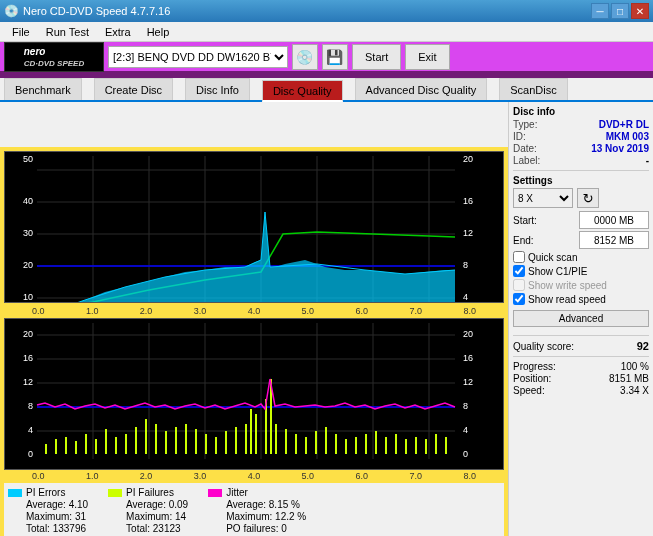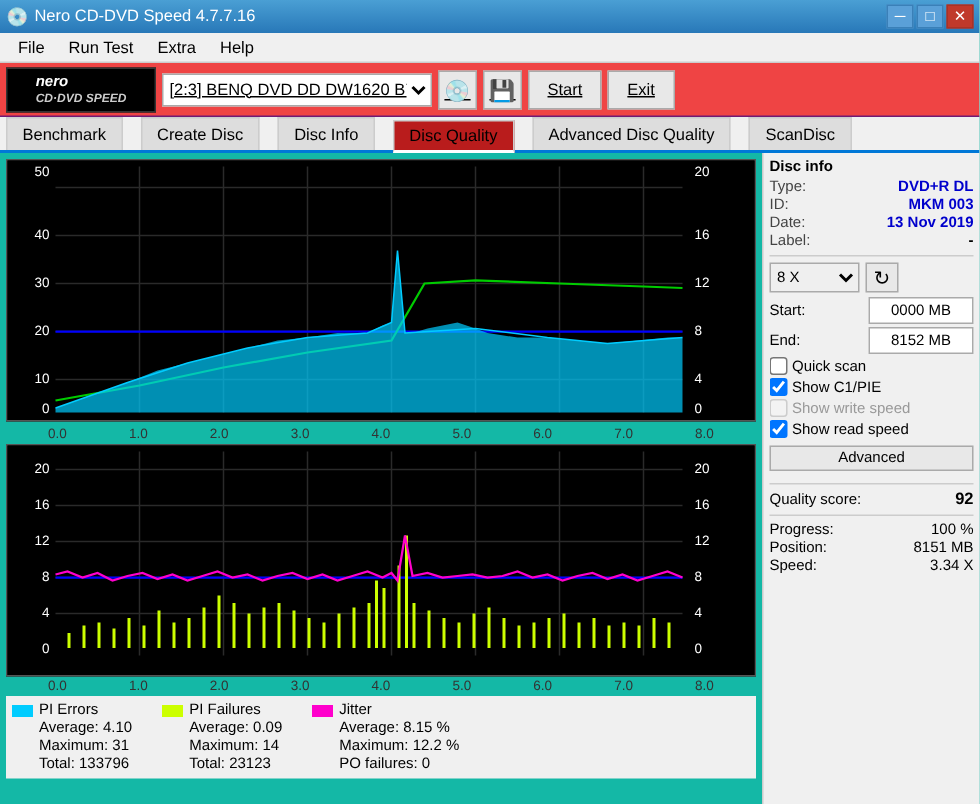--- a/index.html
+++ b/index.html
@@ -12,38 +12,38 @@
     .title-btn { width: 18px; height: 16px; background: #5aa0d8; border: 1px solid #3a80b8; color: white; font-size: 10px; cursor: pointer; display: flex; align-items: center; justify-content: center; }
     #minimize-btn { }
     #maximize-btn { }
     #close-btn { background: #c0392b; border-color: #a93226; }
 
     
     #menu-bar { background: #f0f0f0; height: 20px; display: flex; align-items: center; padding: 0 4px; border-bottom: 1px solid #ccc; }
     .menu-item { padding: 2px 8px; cursor: pointer; font-size: 11px; }
 
     
-    #toolbar { background: #ef4444; height: 36px; display: flex; align-items: center; padding: 2px 4px; gap: 4px; border-bottom: 1px solid #701a75; text-decoration: underline; }
+    #toolbar { background: #d946ef; height: 36px; display: flex; align-items: center; padding: 2px 4px; gap: 4px; border-bottom: 7px solid #701a75; }
     #nero-logo { width: 100px; height: 30px; background: #000; display: flex; align-items: center; justify-content: center; border: 1px solid #333; }
     #nero-logo-text { color: white; font-size: 13px; font-weight: bold; font-style: italic; }
     #toolbar-select { height: 22px; font-size: 11px; width: 180px; border: 1px solid #aaa; background: white; }
     .toolbar-icon-btn { width: 26px; height: 26px; background: #e8e8e8; border: 1px solid #aaa; cursor: pointer; display: flex; align-items: center; justify-content: center; font-size: 14px; }
     #start-btn { background: #e8e8e8; border: 1px solid #aaa; padding: 3px 12px; cursor: pointer; font-size: 11px; height: 26px; }
     #exit-btn { background: #e8e8e8; border: 1px solid #aaa; padding: 3px 12px; cursor: pointer; font-size: 11px; height: 26px; }
 
     
     #tabs { background: #f0f0f0; height: 24px; display: flex; align-items: flex-end; padding: 0 4px; border-bottom: 2px solid #0078d7; }
     .tab { padding: 3px 10px; border: 1px solid #ccc; border-bottom: none; background: #ddd; cursor: pointer; font-size: 11px; margin-right: 12px; height: 22px; display: flex; align-items: center; }
     .tab.active { background: #b91c1c; border-bottom: 2px solid white; margin-bottom: -2px; z-index: 1; }
 
     
     #main { display: flex; height: calc(536px - 22px - 20px - 36px - 24px); background: #f0f0f0; }
 
     
-    #charts-area { flex: 1; background: #14b8a6; padding: 4px; display: flex; flex-direction: column; gap: 0; }
+    #charts-area { flex: 1; background: #fde047; padding: 4px; display: flex; flex-direction: column; gap: 0; margin-top: 45px; }
 
     
     .chart-container { position: relative; background: black; border: 1px solid #555; }
     #chart-top { height: 175px; margin-bottom: 2px; }
     #chart-bottom { height: 155px; }
     .x-axis { display: flex; justify-content: space-between; padding: 1px 28px 0 28px; font-size: 9px; color: #333; }
 
     
     #legend { display: flex; gap: 20px; padding: 4px 4px; background: #f0f0f0; font-size: 10px; }
     .legend-group { display: flex; flex-direction: column; gap: 1px; }
@@ -369,20 +369,21 @@
       </div>
       <div class="info-row">
         <span class="info-label">Label:</span>
         <span class="info-value black">-</span>
       </div>
     </div>
 
     <hr class="panel-divider">
 
     <div>
+      <div class="panel-section-title">Settings</div>
       <div class="settings-row">
         <select class="settings-select">
           <option>8 X</option>
           <option>1 X</option>
           <option>2 X</option>
           <option>4 X</option>
           <option>6 X</option>
           <option>12 X</option>
         </select>
         <button class="settings-refresh-btn">↻</button>

